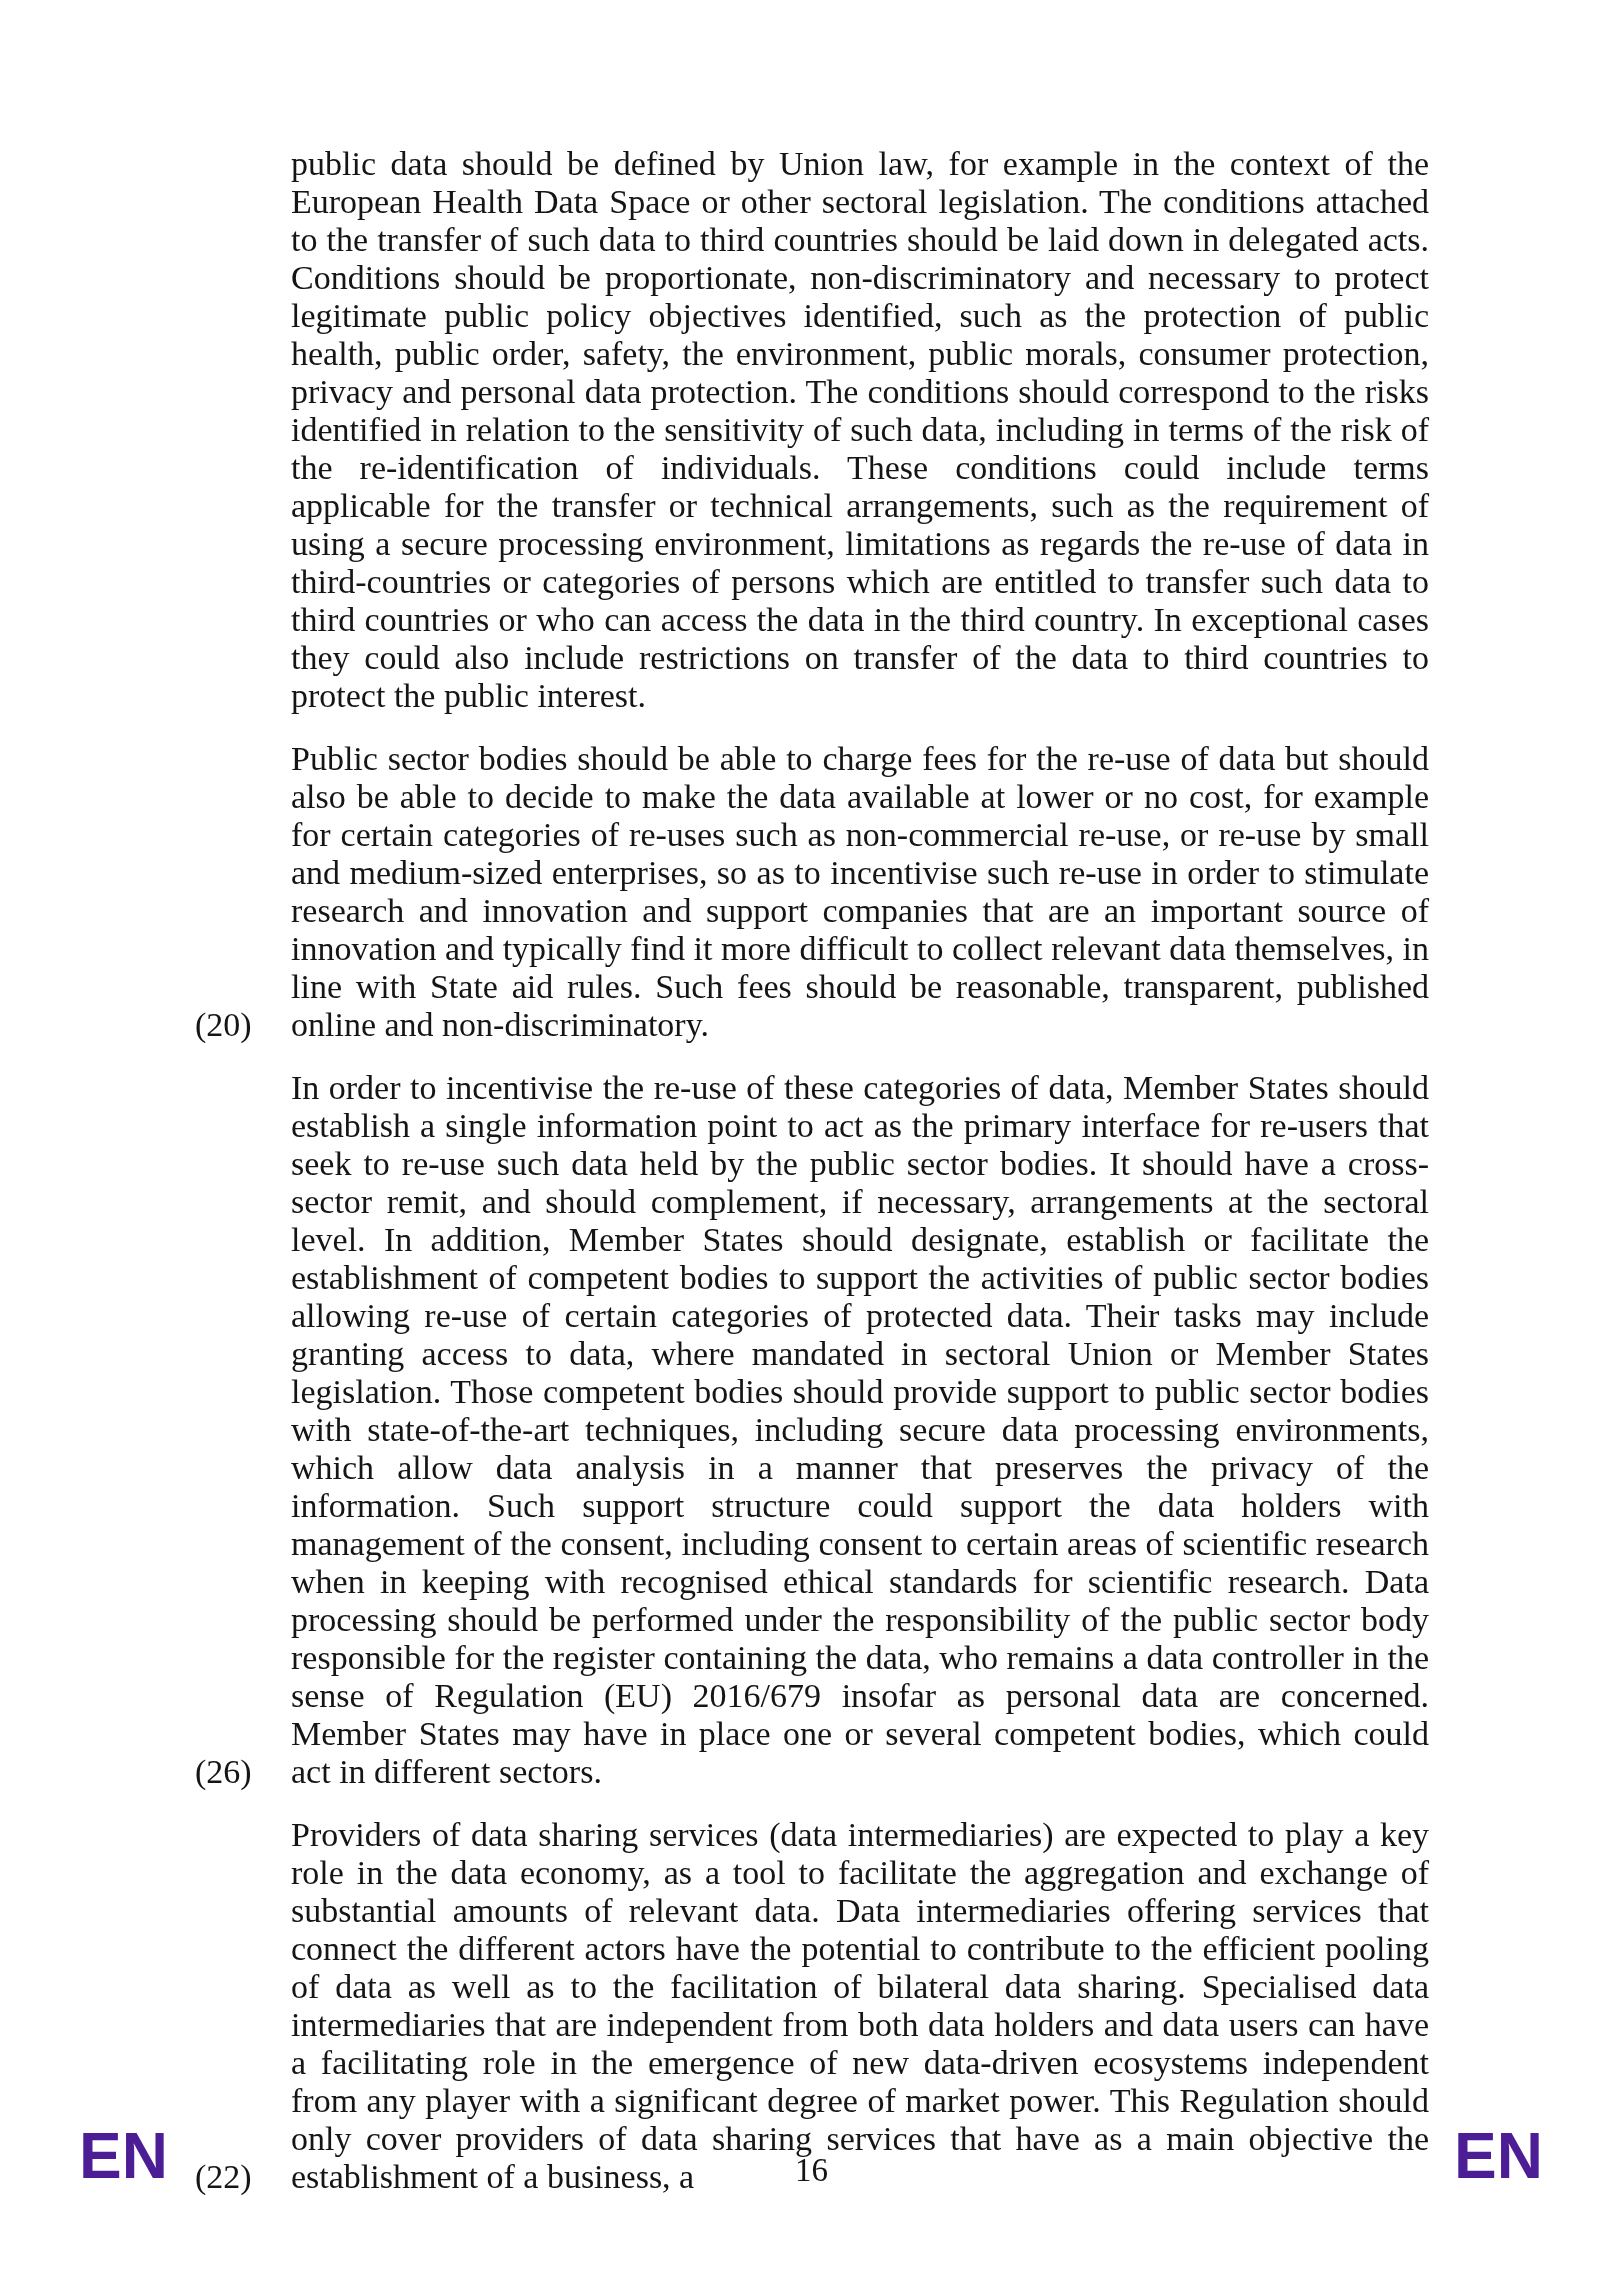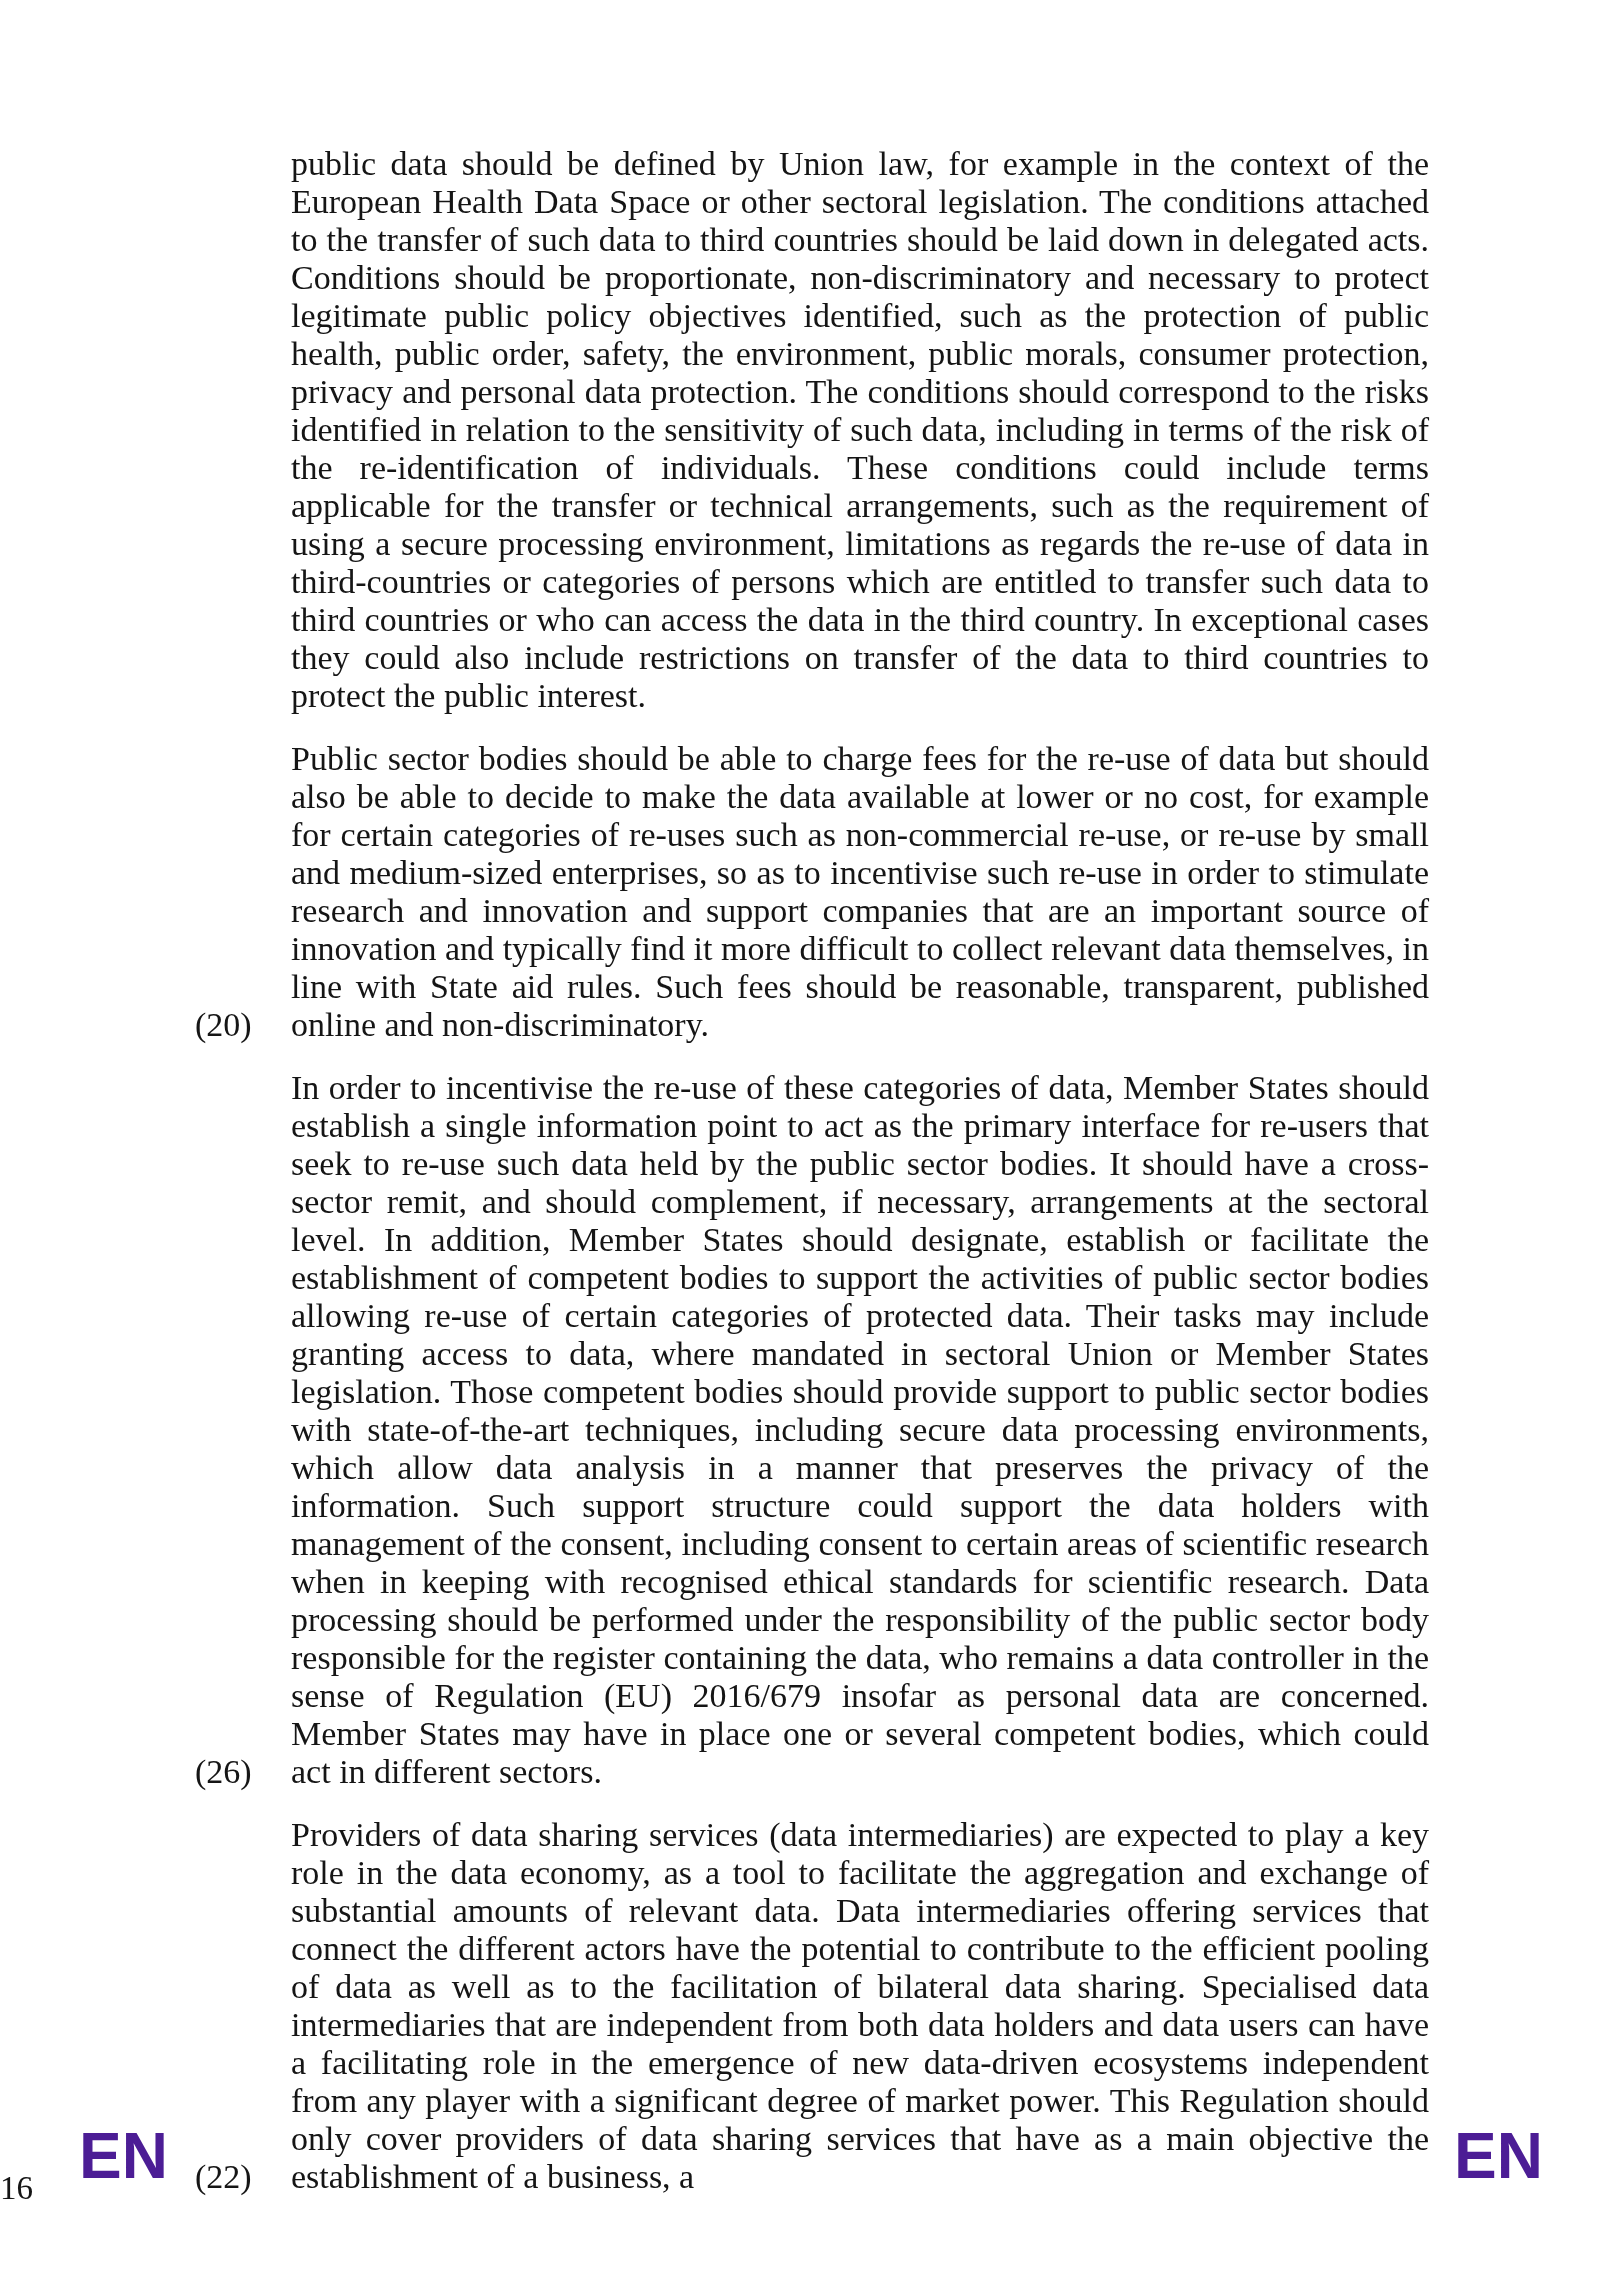--- a/index.html
+++ b/index.html
@@ -50,26 +50,25 @@
     line-height: 1;
     color: #4c1d95;
   }
   .footer-en.left  { left: 79px; }
   .footer-en.right { right: 80px; }
   .page-num {
     position: absolute;
     top: 2154px;
     left: 0;
     width: 100%;
-    text-align: left;
+    text-align: center;
     font-family: "Liberation Serif", serif;
     font-size: 33px;
     line-height: 1;
     color: #151515;
-    margin-top: 18px;
   }
 </style>
 </head>
 <body>
 
 <div class="page">
 
   <main class="content">
 
     <div class="recital">

